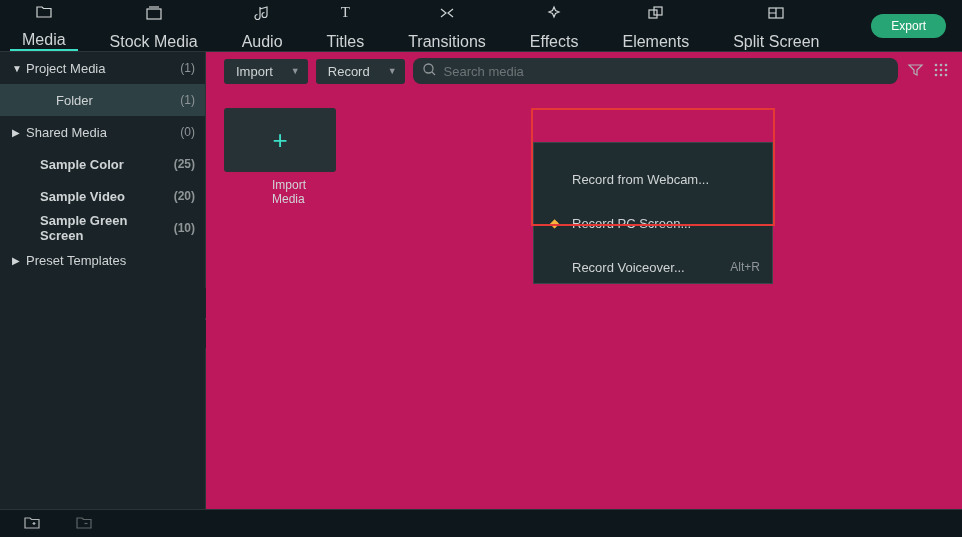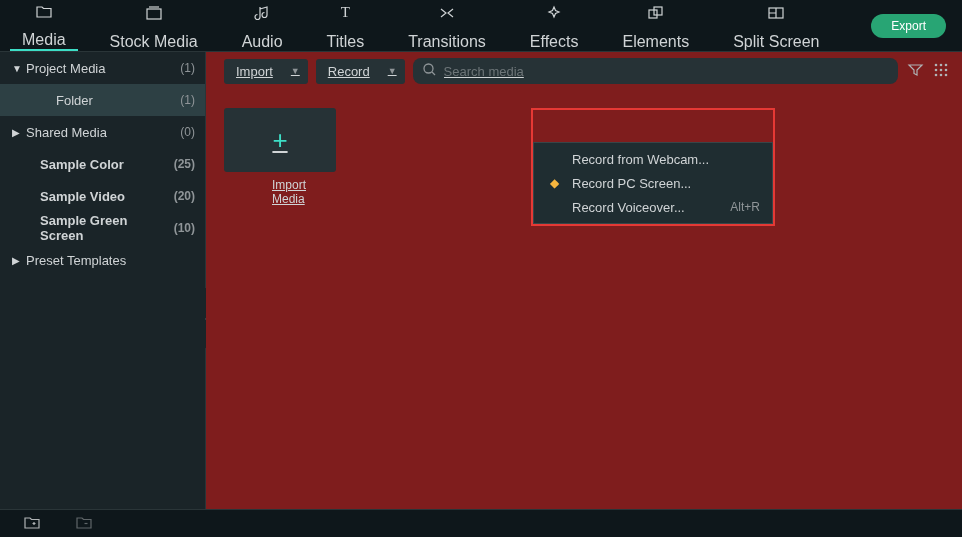--- a/index.html
+++ b/index.html
@@ -95,24 +95,23 @@
   display: flex;
   align-items: center;
   justify-content: center;
   font-size: 8px;
   color: #8f9598;
 }
 
 
 .content {
   flex: 1;
-  background: #7f1d1d;
+  background: #be185d;
   padding: 0;
   position: relative;
-  text-decoration: underline;
 }
 .toolbar {
   height: 38px;
   display: flex;
   align-items: center;
   padding-left: 18px;
   padding-right: 12px;
   gap: 8px;
 }
 .dd-btn {
@@ -170,20 +169,21 @@
   background: #1f2d31;
   border: 1px solid #394548;
   padding: 4px 0;
   z-index: 4;
 }
 .menu-item {
   display: flex;
   align-items: center;
   height: 24px;
   padding: 0 12px 0 16px;
+  margin-top: 20px;
 }
 .menu-item.hov { }
 .menu-icon {
   width: 20px;
   margin-right: 2px;
   font-size: 12px;
   color: #f6b53e;
 }
 .menu-icon.blank { color: transparent; }
 .menu-label { flex: 1; font-size: 13px; }

